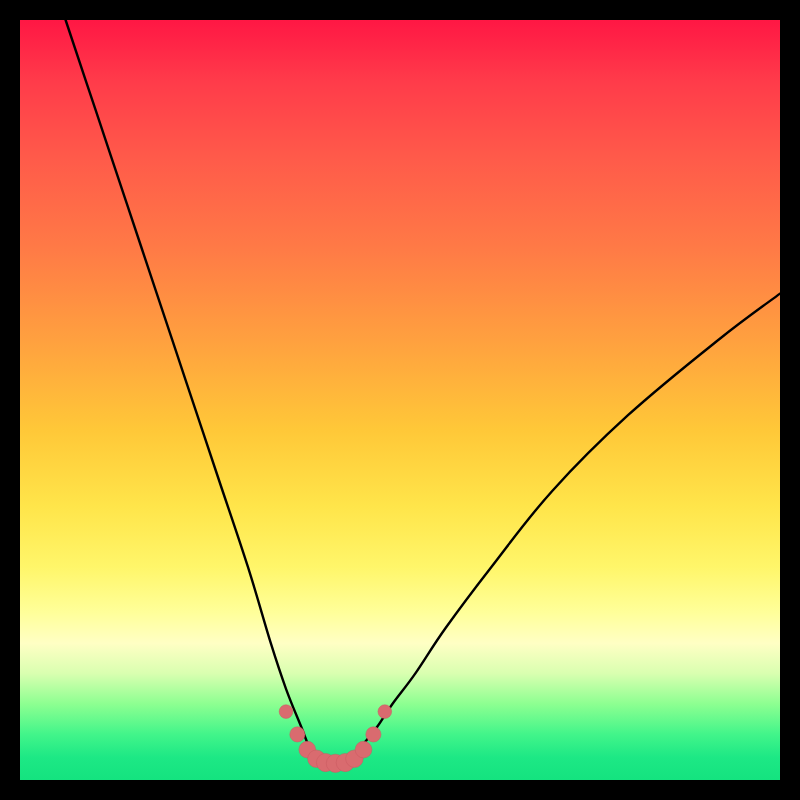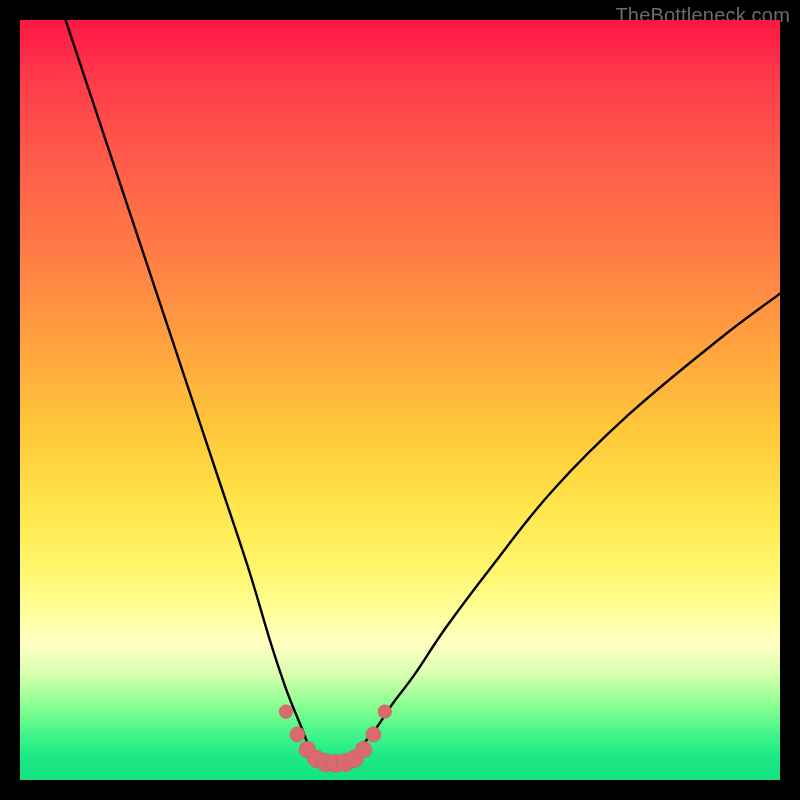--- a/index.html
+++ b/index.html
@@ -59,21 +59,20 @@
     top: 0;
     width: 760px;
     height: 760px;
     overflow: visible;
   }
 </style>
 </head>
 <body>
 
 <div class="stage">
-  <div class="watermark">TheBottleneck.com</div>
 
   <div class="plot">
     <svg class="curve" viewBox="0 0 760 760" preserveAspectRatio="none">
       <path id="curvePath" fill="none" stroke="#000000" stroke-width="2.4" stroke-linecap="round" stroke-linejoin="round" d="M 45.6,0 C 51.072,16.416000000000007 65.056,58.36800000000005 76,91.20000000000005 C 86.944,124.03200000000004 95.456,149.56799999999998 106.4,182.39999999999998 C 117.34400000000001,215.23199999999997 125.85599999999998,240.76799999999997 136.79999999999998,273.59999999999997 C 147.74399999999997,306.43199999999996 156.256,331.968 167.2,364.8 C 178.14399999999998,397.632 186.656,423.168 197.6,456 C 208.54399999999998,488.832 218.424,517.104 228,547.2 C 237.576,577.296 243.96,601.312 250.8,623.2 C 257.64,645.0880000000001 260.528,653.752 266,668.8 C 271.472,683.848 277.096,696.54 281.2,706.8 C 285.304,717.06 286.064,720.6016 288.8,725.8 C 291.536,730.9984 293.66400000000004,733.0808 296.40000000000003,735.68 C 299.136,738.2792 301.264,739.1456000000001 304,740.24 C 306.736,741.3344 308.864,741.4864 311.59999999999997,741.76 C 314.33599999999996,742.0336 316.464,742.0336 319.2,741.76 C 321.936,741.4864 324.064,741.3344 326.8,740.24 C 329.536,739.1456000000001 331.664,738.2792 334.4,735.68 C 337.13599999999997,733.0808 337.896,730.9984 342,725.8 C 346.104,720.6016 351.728,714.324 357.2,706.8 C 362.67199999999997,699.276 365.56,693.576 372.4,684 C 379.23999999999995,674.424 385.62399999999997,667.28 395.2,653.6 C 404.776,639.9200000000001 411.92,627.152 425.6,608 C 439.28000000000003,588.848 452.048,571.8240000000001 471.2,547.2 C 490.352,522.576 507.376,498.56 532,471.2 C 556.624,443.84 577.904,422.56 608,395.2 C 638.096,367.84 671.84,341.088 699.2,319.20000000000005 C 726.5600000000001,297.31200000000007 749.056,281.808 760,273.59999999999997"></path>
       <g id="markerGroup">
           <circle cx="266" cy="691.6" r="6.840000000000001" fill="#d96b6f" stroke="#c95a61" stroke-width="0.5"></circle>
           <circle cx="277.4" cy="714.4" r="7.6000000000000005" fill="#d96b6f" stroke="#c95a61" stroke-width="0.5"></circle>
           <circle cx="287.28" cy="729.6" r="8.360000000000001" fill="#d96b6f" stroke="#c95a61" stroke-width="0.5"></circle>
           <circle cx="296.40000000000003" cy="738.72" r="8.74" fill="#d96b6f" stroke="#c95a61" stroke-width="0.5"></circle>
           <circle cx="305.52000000000004" cy="742.52" r="9.120000000000001" fill="#d96b6f" stroke="#c95a61" stroke-width="0.5"></circle>

